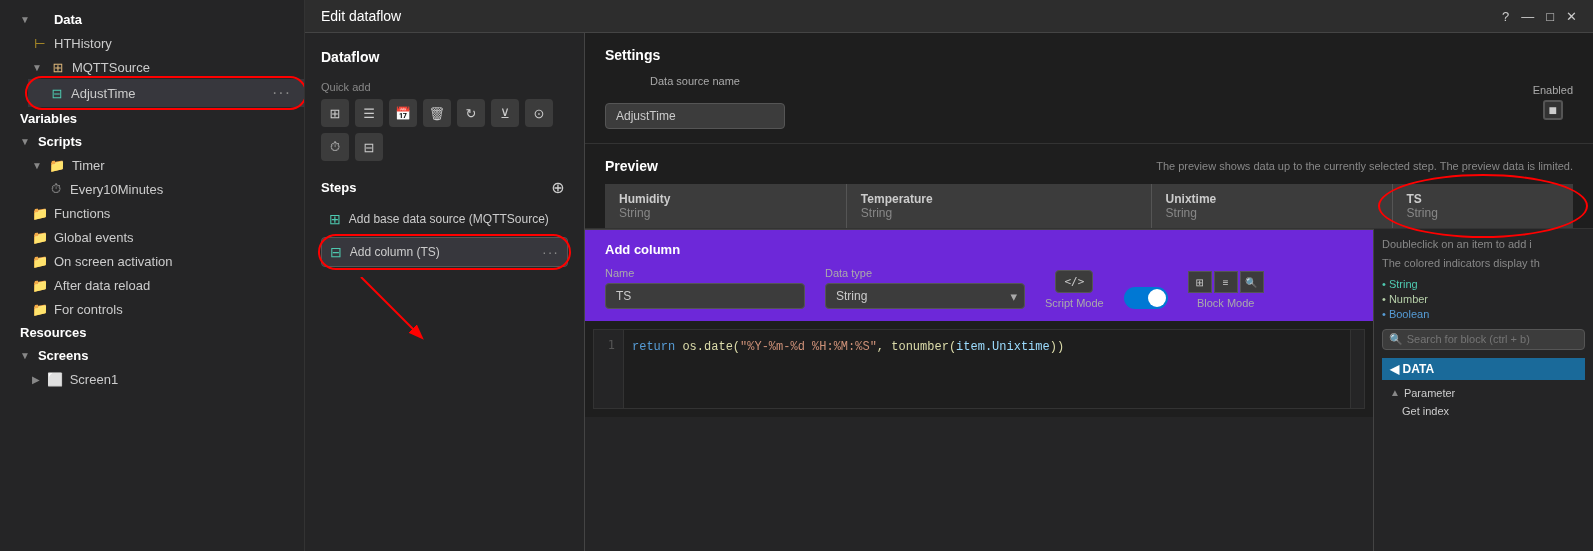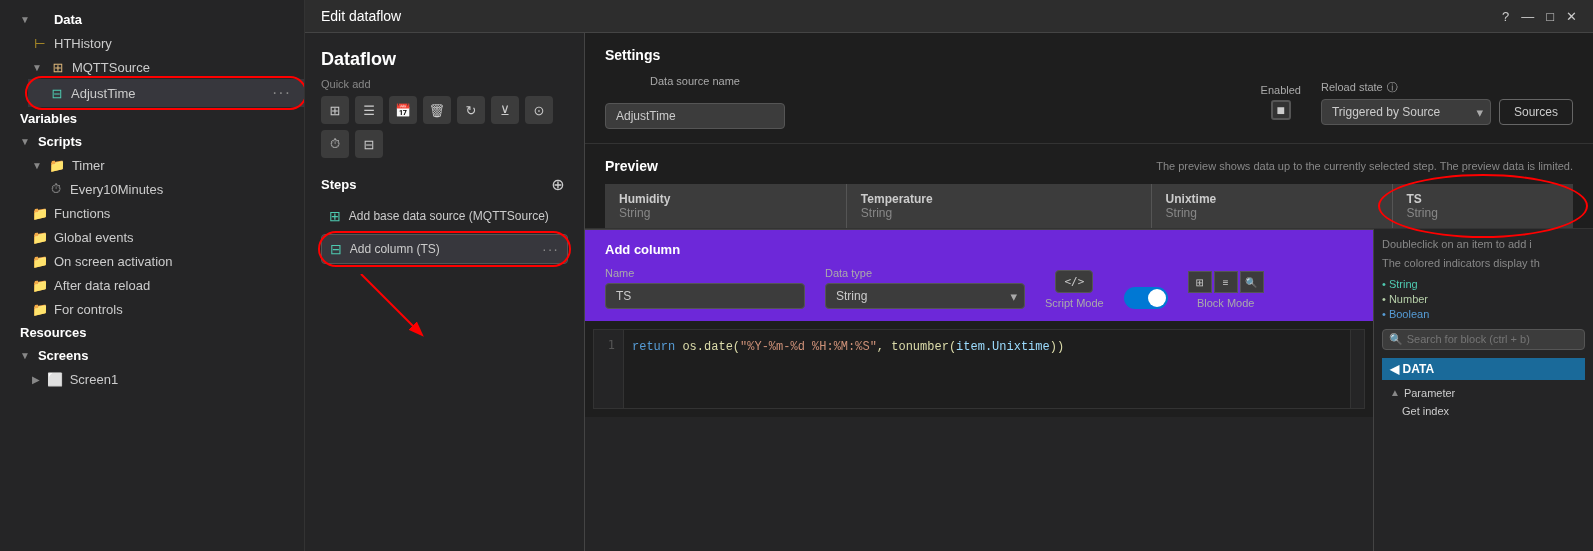--- a/index.html
+++ b/index.html
@@ -25,21 +25,21 @@
     .modal-header { background: #2d2d2d; padding: 8px 16px; display: flex; align-items: center; justify-content: space-between; border-bottom: 1px solid #444; }
     .modal-title { font-size: 14px; color: #fff; }
     .modal-header-controls { display: flex; gap: 12px; color: #ccc; }
     .modal-header-controls span { cursor: pointer; }
 
     
     .modal-body { display: flex; flex: 1; overflow: hidden; }
 
     
     .dataflow-panel { width: 280px; background: #252526; border-right: 1px solid #444; padding: 16px; flex-shrink: 0; overflow-y: auto; }
-    .panel-section-title { font-weight: 700; color: #fff; font-size: 18px; margin-bottom: 8px; }
+    .panel-section-title { font-weight: 700; color: #fff; font-size: 14px; margin-bottom: 16px; }
     .quick-add-row { display: flex; gap: 6px; margin-bottom: 16px; flex-wrap: wrap; }
     .quick-add-icon { width: 28px; height: 28px; background: #3c3c3c; border-radius: 4px; display: flex; align-items: center; justify-content: center; cursor: pointer; color: #ccc; font-size: 13px; }
     .steps-header { display: flex; align-items: center; justify-content: space-between; margin-bottom: 8px; }
     .steps-title { font-weight: 700; color: #fff; font-size: 13px; }
     .add-step-btn { width: 20px; height: 20px; background: none; border: none; color: #ccc; cursor: pointer; font-size: 16px; display: flex; align-items: center; justify-content: center; }
     .step-item { display: flex; align-items: center; padding: 6px 8px; border-radius: 4px; cursor: pointer; gap: 8px; color: #ccc; font-size: 12px; margin-bottom: 4px; }
     .step-item.selected { background: #37373d; border: 1px solid #555; }
     .step-item .step-icon { color: #4ec9b0; font-size: 14px; }
     .step-item-label { flex: 1; }
     .step-dots { color: #888; letter-spacing: 1px; font-size: 14px; }
@@ -263,34 +263,20 @@
         <div class="settings-row">
           <div class="settings-field">
             <label>Data source name</label>
             <input class="settings-input" type="text" value="AdjustTime" style="">
           </div>
           <div class="settings-right">
             <div class="enabled-section">
               <span class="enabled-label">Enabled</span>
               <div class="enabled-checkbox">
                 <span style="color:#ccc; font-size:14px;">■</span>
-              </div>
-            </div>
-            <div class="reload-section">
-              <div class="reload-label">
-                <span>Reload state</span>
-                <span style="color:#aaa; font-size:11px;">ⓘ</span>
-              </div>
-              <div class="reload-select-row">
-                <div class="select-wrapper">
-                  <select class="reload-select">
-                    <option>Triggered by Source</option>
-                  </select>
-                </div>
-                <button class="sources-btn">Sources</button>
               </div>
             </div>
           </div>
         </div>
       </div>
 
       <div class="preview-section">
         <div class="preview-header">
           <span class="preview-title">Preview</span>
           <span class="preview-note">The preview shows data up to the currently selected step. The preview data is limited.</span>

